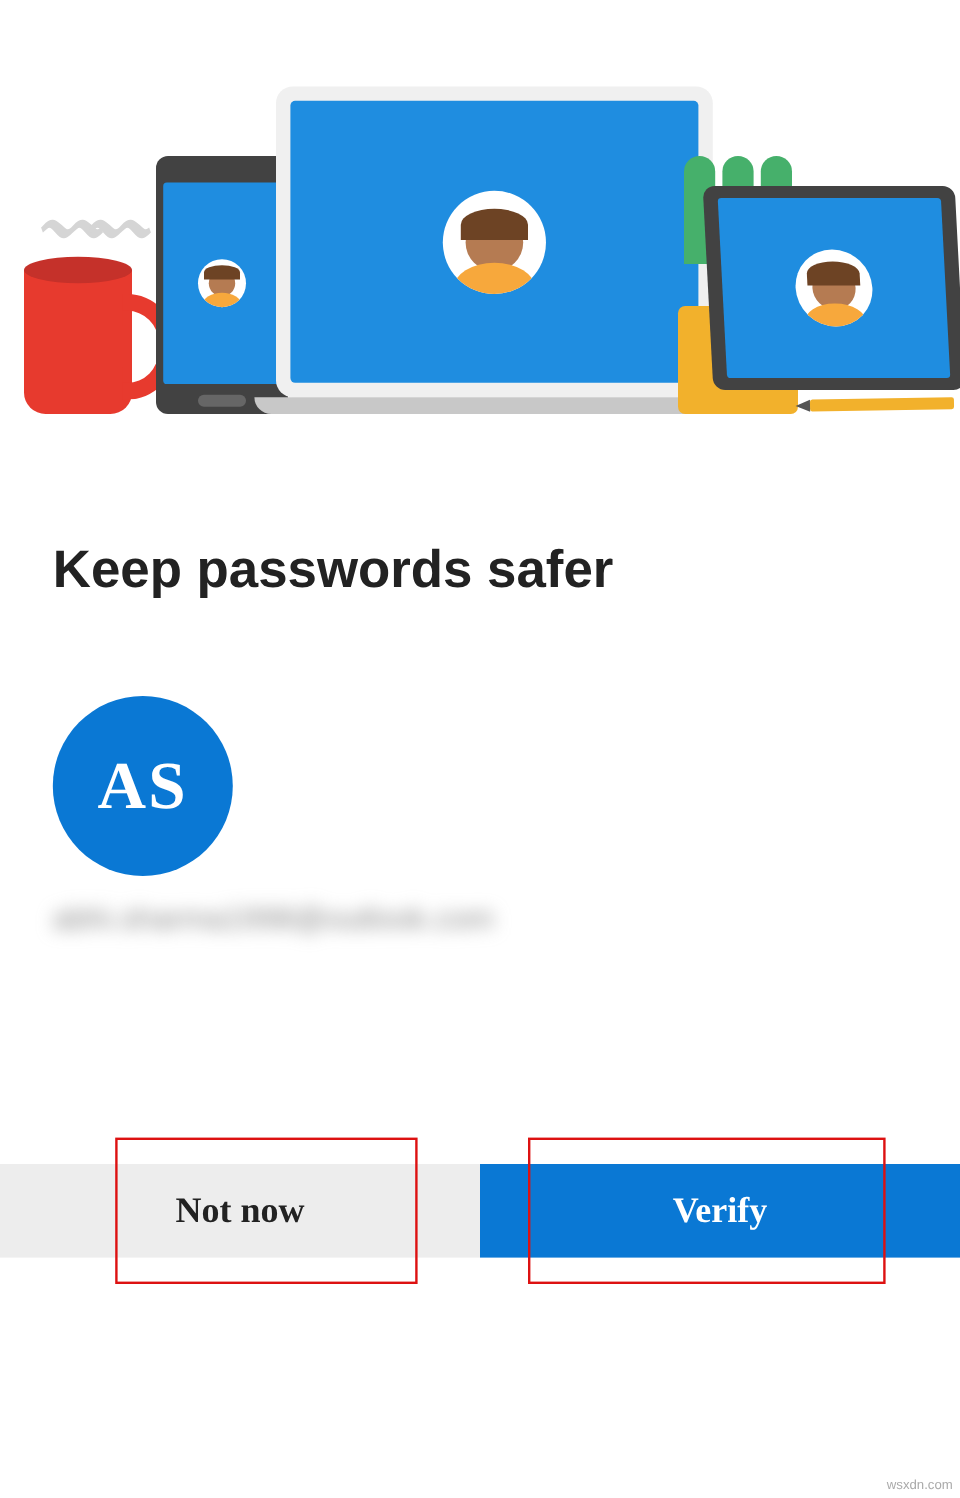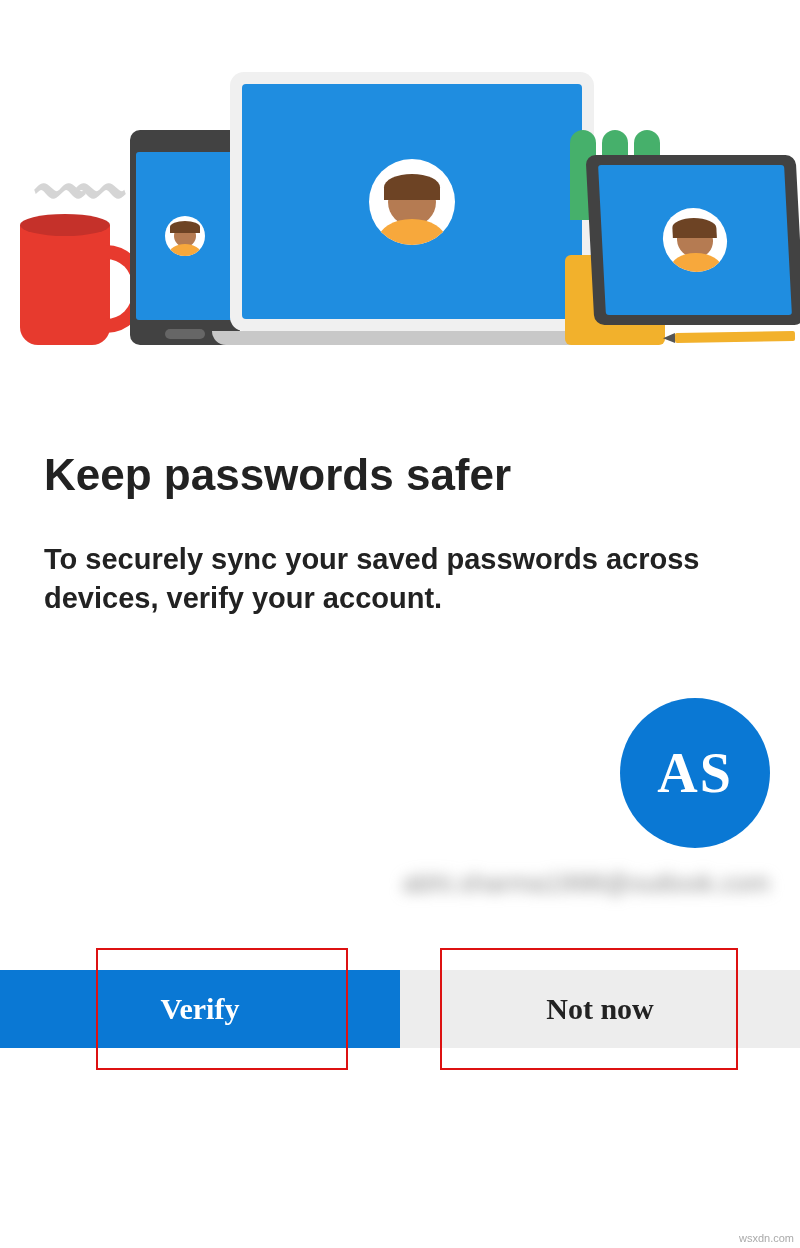--- a/index.html
+++ b/index.html
@@ -48,21 +48,21 @@
   .avatar.lg{width:86px;height:86px;} .avatar.sm{width:40px;height:40px;} .avatar.md{width:64px;height:64px;}
   .face{ background:#b57b52; border-radius:50%; position:relative;}
   .avatar.lg .face{width:48px;height:48px;} .avatar.sm .face{width:22px;height:22px;} .avatar.md .face{width:36px;height:36px;}
   .hair{position:absolute;top:-4px;left:-4px;right:-4px;height:55%;background:#6d4324;border-radius:50% 50% 0 0;}
   .body-shape{position:absolute;bottom:-20%;width:80%;height:50%;background:#f7a83c;border-radius:50% 50% 0 0;}
 
   .content { padding: 50px 30px 0 44px; }
   .title { font-size: 44px; font-weight:bold; color:#222; margin:0 0 40px 0; }
   .desc { font-size: 29px; font-weight:bold; color:#222; line-height:1.35; margin:0; }
 
-  .account { text-align:right; margin-top:80px; }
+  .account { text-align:left; margin-top:80px; }
   .badge { width:150px; height:150px; background:#0a78d4; border-radius:50%; display:inline-flex; align-items:center; justify-content:center; color:#fff; font-size:56px; font-weight:bold; font-family:'Comic Sans MS',cursive; letter-spacing:2px;}
   .email { margin-top:20px; color:#888; font-size:26px; filter: blur(7px); font-family: Arial, sans-serif;}
 
   .buttons { position:absolute; bottom:200px; left:0; right:0; display:flex; height:78px; }
   .btn { flex:1; border:none; font-size:30px; font-family:'Comic Sans MS',cursive; font-weight:bold; cursor:pointer; }
   .btn-secondary { background:#ededed; color:#222; }
   .btn-primary { background:#0a78d4; color:#fff; }
   .highlight { position:absolute; border:2px solid #d11; pointer-events:none; }
   .hl1 { bottom:178px; left:96px; width:248px; height:118px; }
   .hl2 { bottom:178px; left:440px; width:294px; height:118px; }
@@ -122,29 +122,28 @@
         </div>
       </div>
   </div>
   <div class="pencil">
       <div class="pencil-tip"></div>
     </div>
 </div>
 
 <div class="content">
   <h1 class="title">Keep passwords safer</h1>
-  <p class="desc">To securely sync your saved passwords across devices, verify your account.</p>
 
   <div class="account">
     <div class="badge">AS</div>
     <div class="email">abhi.sharma1998@outlook.com</div>
   </div>
 </div>
 
 <div class="buttons">
+  <button class="btn btn-secondary">Not now</button>
   <button class="btn btn-primary">Verify</button>
-  <button class="btn btn-secondary">Not now</button>
 </div>
 
 <div class="highlight hl1"></div>
 <div class="highlight hl2"></div>
 
 <div class="watermark">wsxdn.com</div>
 
 </body></html>

